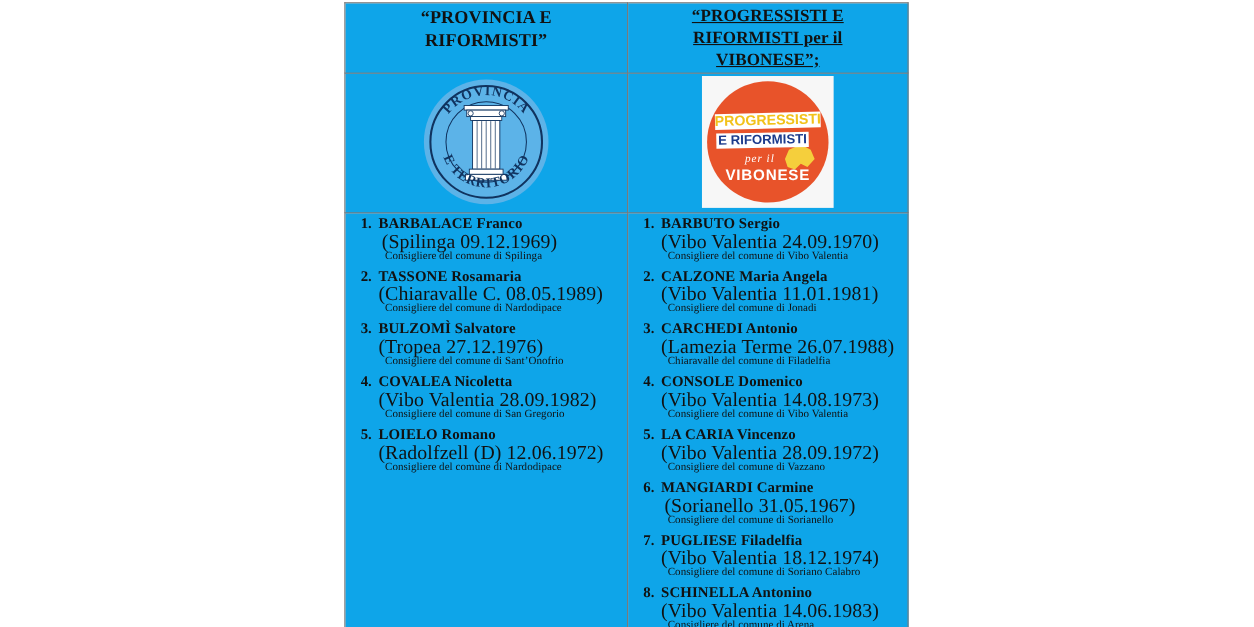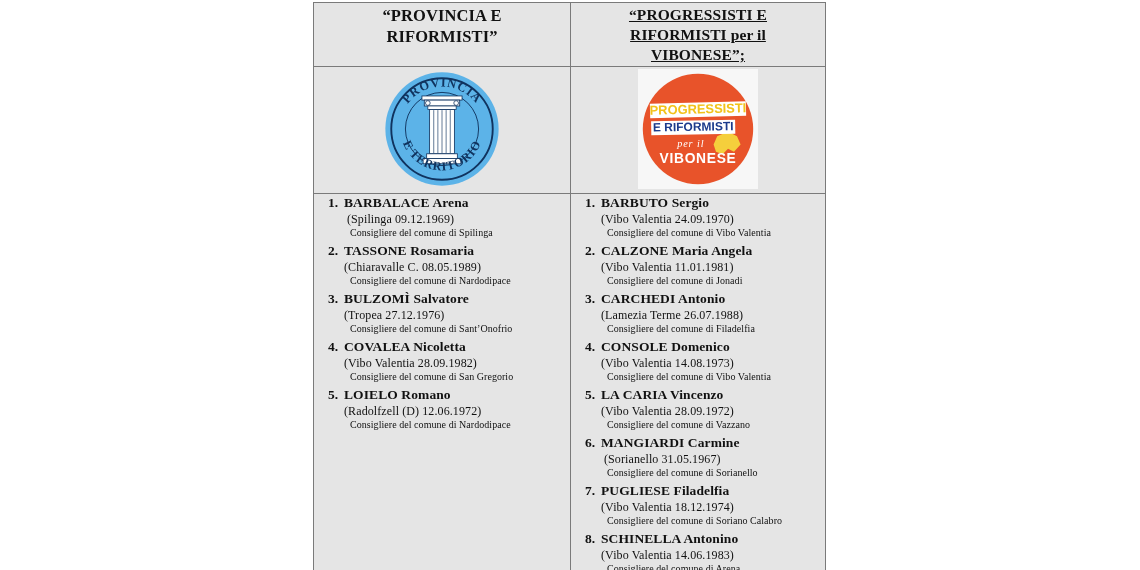--- a/index.html
+++ b/index.html
@@ -29,21 +29,21 @@
     left: 313px;
     top: 2px;
     width: 512px;
     border-collapse: collapse;
     table-layout: fixed;
   }
   .lists-table td {
     border: 1px solid #7a7a7a;
     vertical-align: top;
     padding: 0;
-    background: #e5e5e5;
+    background: #0ea5e9;
   }
   .col-a { width: 257px; }
   .col-b { width: 255px; }
 
   
   .hdr-cell {
     height: 60px;
     text-align: center;
     vertical-align: middle;
   }
@@ -106,21 +106,21 @@
   }
   .cand-name {
     display: block;
     font-weight: bold;
     font-size: 13.5px;
     line-height: 17px;
     letter-spacing: 0.1px;
   }
   .cand-birth {
     display: block;
-    font-size: 12px;
+    font-size: 18px;
     line-height: 16px;
     letter-spacing: 0.1px;
   }
   .cand-role {
     display: block;
     font-size: 10px;
     line-height: 12px;
     letter-spacing: 0.05px;
     padding-left: 6px;
   }
@@ -219,21 +219,21 @@
               <text x="100" y="157" text-anchor="middle" font-family="Liberation Sans, sans-serif" font-size="23" font-weight="bold" fill="#ffffff" letter-spacing="1.2">VIBONESE</text>
             </svg>
           </div>
         </td>
       </tr>
 
       <tr>
         <td class="list-cell">
           <ol class="cands" id="list-0">
               <li>
-                <span class="cand-name">BARBALACE Arena</span>
+                <span class="cand-name">BARBALACE Franco</span>
                 <span class="cand-birth indent-birth">(Spilinga 09.12.1969)</span>
                 <span class="cand-role">Consigliere del comune di Spilinga</span>
               </li>
               <li>
                 <span class="cand-name">TASSONE Rosamaria</span>
                 <span class="cand-birth">(Chiaravalle C. 08.05.1989)</span>
                 <span class="cand-role">Consigliere del comune di Nardodipace</span>
               </li>
               <li>
                 <span class="cand-name">BULZOMÌ Salvatore</span>
@@ -260,21 +260,21 @@
                 <span class="cand-role">Consigliere del comune di Vibo Valentia</span>
               </li>
               <li>
                 <span class="cand-name">CALZONE Maria Angela</span>
                 <span class="cand-birth">(Vibo Valentia 11.01.1981)</span>
                 <span class="cand-role">Consigliere del comune di Jonadi</span>
               </li>
               <li>
                 <span class="cand-name">CARCHEDI Antonio</span>
                 <span class="cand-birth">(Lamezia Terme 26.07.1988)</span>
-                <span class="cand-role">Consigliere del comune di Filadelfia</span>
+                <span class="cand-role">Chiaravalle del comune di Filadelfia</span>
               </li>
               <li>
                 <span class="cand-name">CONSOLE Domenico</span>
                 <span class="cand-birth">(Vibo Valentia 14.08.1973)</span>
                 <span class="cand-role">Consigliere del comune di Vibo Valentia</span>
               </li>
               <li>
                 <span class="cand-name">LA CARIA Vincenzo</span>
                 <span class="cand-birth">(Vibo Valentia 28.09.1972)</span>
                 <span class="cand-role">Consigliere del comune di Vazzano</span>

